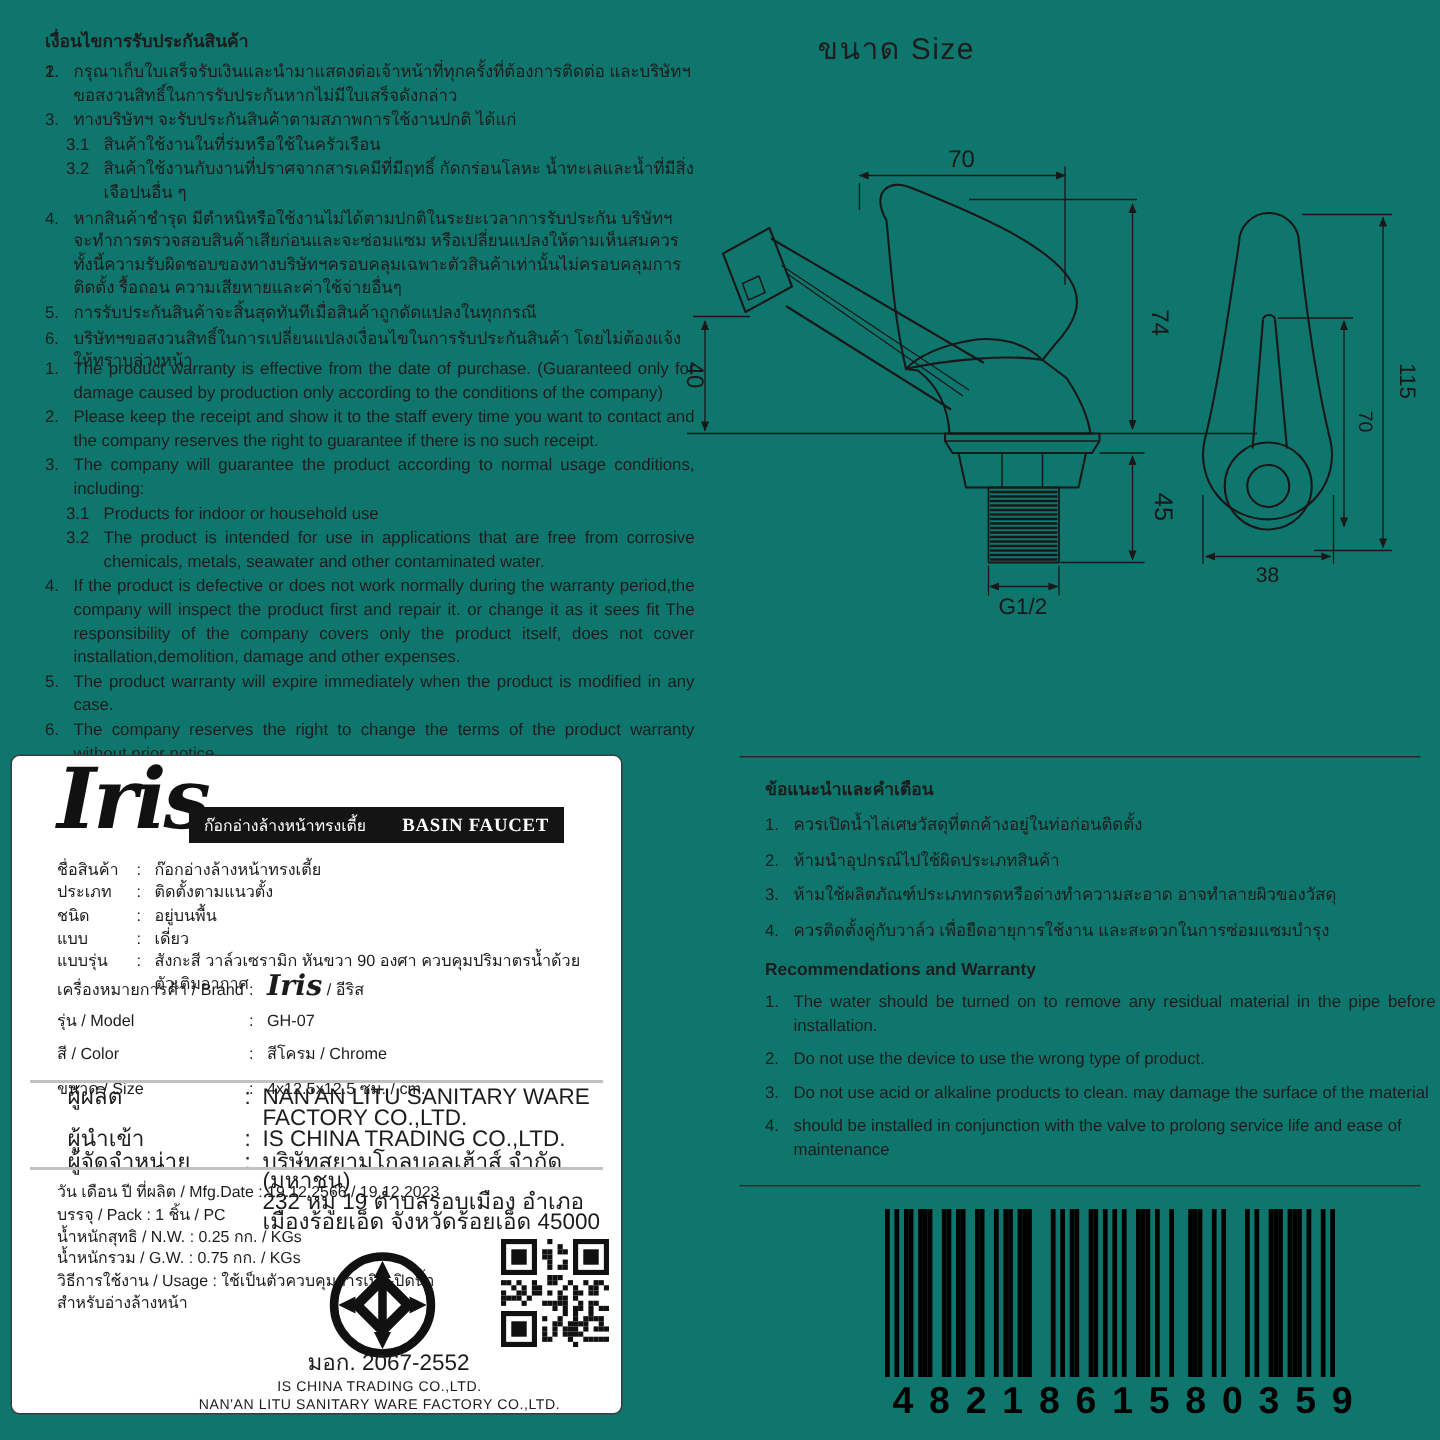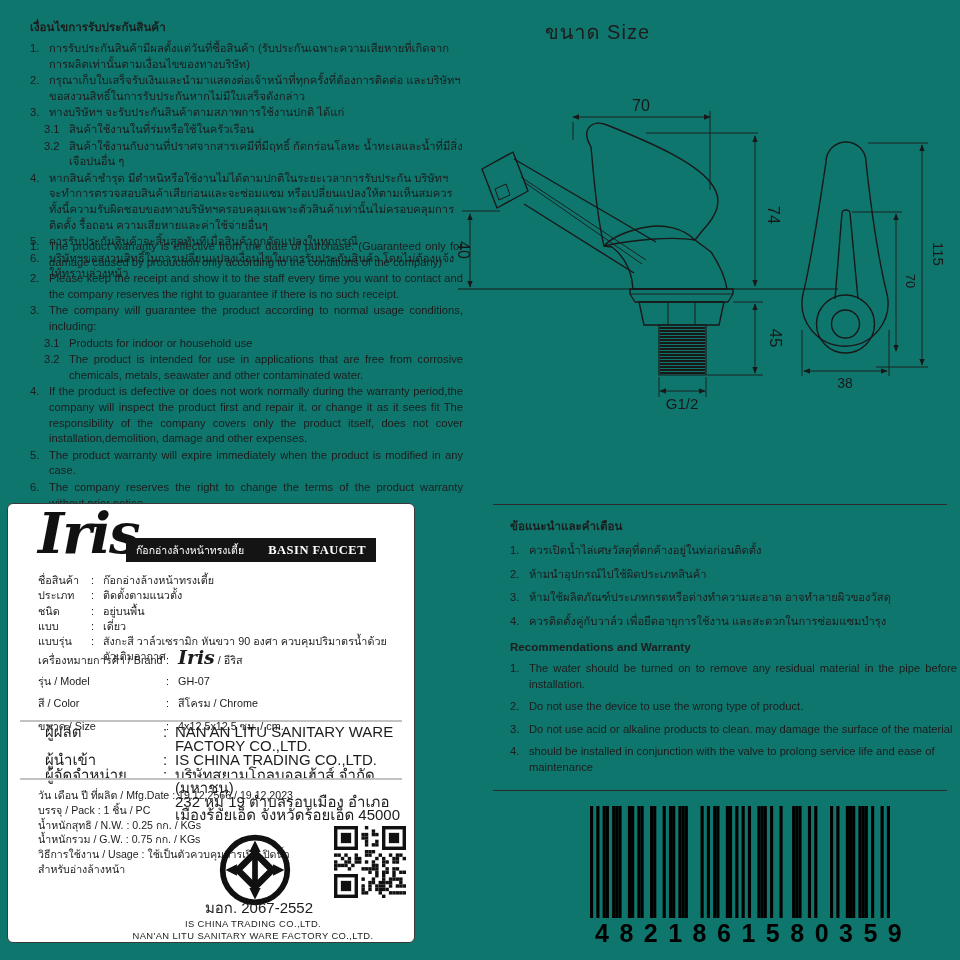--- a/index.html
+++ b/index.html
@@ -53,21 +53,21 @@
              font-size:9.4px;line-height:12px;letter-spacing:0.4px;}
   svg text{font-family:"Liberation Sans",sans-serif;fill:#181818;}
 </style>
 </head>
 <body>
 
 <div class="page">
 
   <section class="sec" style="left:30px;top:18px;width:433px;">
     <div class="h-bold">เงื่อนไขการรับประกันสินค้า</div>
-    <div class="li"><span class="num">1.</span><span>การรับประกันสินค้ามีผลตั้งแต่วันที่ซื้อสินค้า (รับประกันเฉพาะความเสียหายที่เกิดจากการผลิตเท่านั้นตามเงื่อนไขของทางบริษัท)</span></div>
+    <div class="li"><span class="num">1.</span></div>
     <div class="li"><span class="num">2.</span><span>กรุณาเก็บใบเสร็จรับเงินและนำมาแสดงต่อเจ้าหน้าที่ทุกครั้งที่ต้องการติดต่อ และบริษัทฯ ขอสงวนสิทธิ์ในการรับประกันหากไม่มีใบเสร็จดังกล่าว</span></div>
     <div class="li"><span class="num">3.</span><span>ทางบริษัทฯ จะรับประกันสินค้าตามสภาพการใช้งานปกติ ได้แก่</span></div>
     <div class="li sub"><span class="num">3.1</span><span>สินค้าใช้งานในที่ร่มหรือใช้ในครัวเรือน</span></div>
     <div class="li sub"><span class="num">3.2</span><span>สินค้าใช้งานกับงานที่ปราศจากสารเคมีที่มีฤทธิ์ กัดกร่อนโลหะ น้ำทะเลและน้ำที่มีสิ่งเจือปนอื่น ๆ</span></div>
     <div class="li"><span class="num">4.</span><span>หากสินค้าชำรุด มีตำหนิหรือใช้งานไม่ได้ตามปกติในระยะเวลาการรับประกัน บริษัทฯ จะทำการตรวจสอบสินค้าเสียก่อนและจะซ่อมแซม หรือเปลี่ยนแปลงให้ตามเห็นสมควร ทั้งนี้ความรับผิดชอบของทางบริษัทฯครอบคลุมเฉพาะตัวสินค้าเท่านั้นไม่ครอบคลุมการติดตั้ง รื้อถอน ความเสียหายและค่าใช้จ่ายอื่นๆ</span></div>
     <div class="li"><span class="num">5.</span><span>การรับประกันสินค้าจะสิ้นสุดทันทีเมื่อสินค้าถูกดัดแปลงในทุกกรณี</span></div>
     <div class="li"><span class="num">6.</span><span>บริษัทฯขอสงวนสิทธิ์ในการเปลี่ยนแปลงเงื่อนไขในการรับประกันสินค้า โดยไม่ต้องแจ้งให้ทราบล่วงหน้า</span></div>
   </section>
 
   <section class="sec wt" style="left:30px;top:239px;width:433px;">

